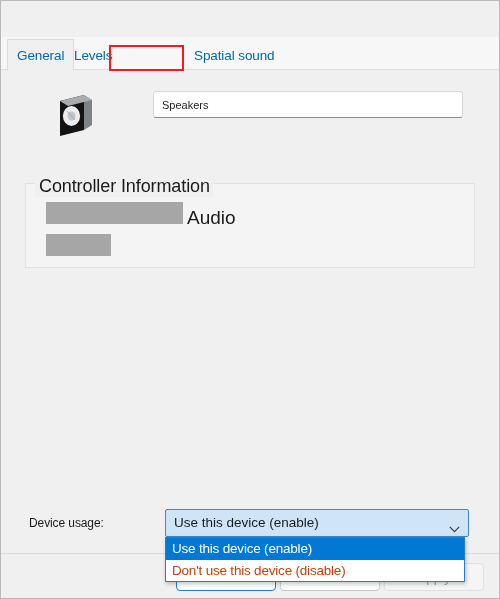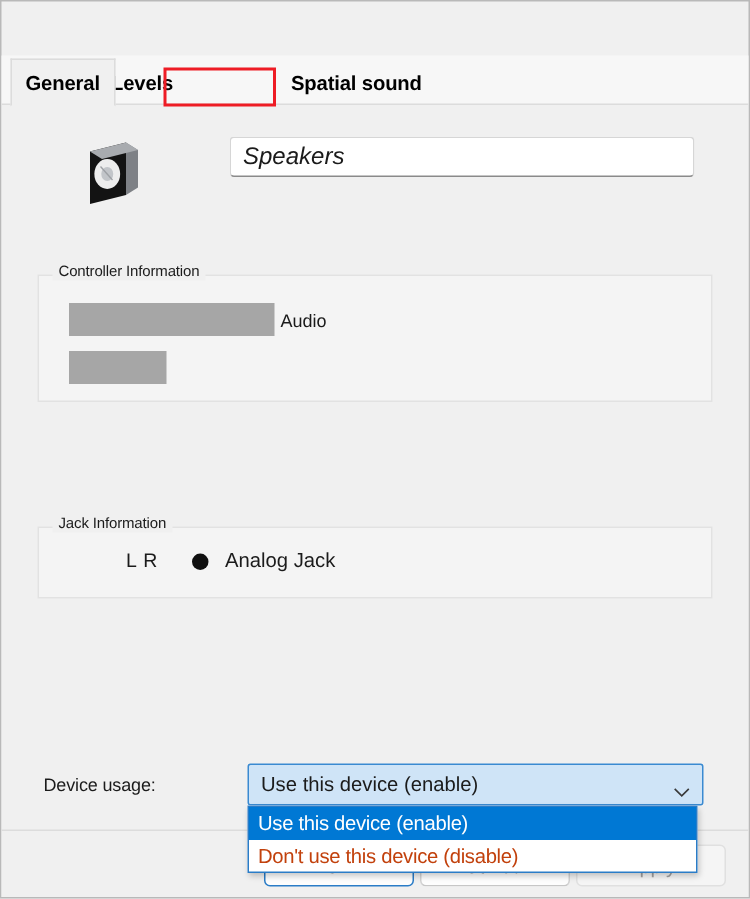--- a/index.html
+++ b/index.html
@@ -65,25 +65,24 @@
     border-bottom: 1px solid #dcdcdc;
   }
   .tab {
     position: absolute;
     top: 3px;
     height: 30px;
     padding: 0 9px;
     display: flex;
     align-items: center;
     font-size: 13.5px;
-    color: #000000;
-    white-space: nowrap;
-    cursor: default;
-    letter-spacing: -0.1px;
-    font-weight: bold;
+    color: #0369a1;
+    white-space: nowrap;
+    cursor: default;
+    letter-spacing: -0.1px;
   }
   .tab.selected {
     background: #f0f0f0;
     border: 1px solid #dcdcdc;
     border-bottom: 1px solid #f0f0f0;
     top: 2px;
     height: 32px;
     z-index: 3;
   }
 
@@ -115,25 +114,24 @@
   
   #device-name-input {
     position: absolute;
     left: 152px; top: 21px;
     width: 310px; height: 27px;
     background: #ffffff;
     border: 1px solid #d6d6d6;
     border-bottom: 1px solid #8a8a8a;
     border-radius: 3px;
     font-family: "Liberation Sans", sans-serif;
-    font-size: 16px;
+    font-size: 11px;
     color: #1b1b1b;
     padding: 0 8px;
     outline: none;
-    font-style: italic;
   }
 
   
   #change-icon-button {
     position: absolute;
     left: 152px; top: 126px;
     width: 120px; height: 27px;
     background: #fdfdfd;
     border: 1px solid #d2d2d2;
     border-bottom-color: #c6c6c6;
@@ -149,41 +147,41 @@
   .groupbox {
     position: absolute;
     background: #f4f4f4;
     border: 1px solid #e2e2e2;
   }
   .group-legend {
     position: absolute;
     top: -8px; left: 9px;
     background: #f0f0f0;
     padding: 0 4px;
-    font-size: 10px;
+    font-size: 18px;
     color: #1b1b1b;
     white-space: nowrap;
     letter-spacing: -0.1px;
   }
 
   #controller-group { left: 24px; top: 113px; width: 450px; height: 85px; }
   #jack-group       { left: 24px; top: 281px; width: 450px; height: 48px; }
 
   
   .redaction {
     position: absolute;
     background: #a6a6a6;
   }
   #redaction-1 { left: 20px; top: 18px; width: 137px; height: 22px; }
   #redaction-2 { left: 20px; top: 50px; width: 65px;  height: 22px; }
 
   #controller-audio-label {
     position: absolute;
     left: 161px; top: 23px;
-    font-size: 12px;
+    font-size: 19px;
     color: #1b1b1b;
   }
 
   #properties-button {
     position: absolute;
     right: 8px; top: 16px;
     width: 98px; height: 27px;
     background: #fdfdfd;
     border: 1px solid #d2d2d2;
     border-bottom-color: #c6c6c6;
@@ -329,26 +327,20 @@
 
     <button id="change-icon-button">Change Icon</button>
 
     <div class="groupbox" id="controller-group">
       <span class="group-legend">Controller Information</span>
       <div class="redaction" id="redaction-1"></div>
       <span id="controller-audio-label">Audio</span>
       <div class="redaction" id="redaction-2"></div>
     </div>
 
-    <div class="groupbox" id="jack-group">
-      <span class="group-legend">Jack Information</span>
-      <span id="jack-lr">L R</span>
-      <span id="jack-dot"></span>
-      <span id="jack-label">Analog Jack</span>
-    </div>
 
     <span id="device-usage-label">Device usage:</span>
 
     <div id="device-usage-combo">
       <span id="combo-value">Use this device (enable)</span>
       <span id="combo-chevron">
         <svg width="11" height="7" viewBox="0 0 11 7">
           <path d="M0.8 0.9 L5.5 5.6 L10.2 0.9" stroke="#3a3a3a" stroke-width="1.1" fill="none"></path>
         </svg>
       </span>

